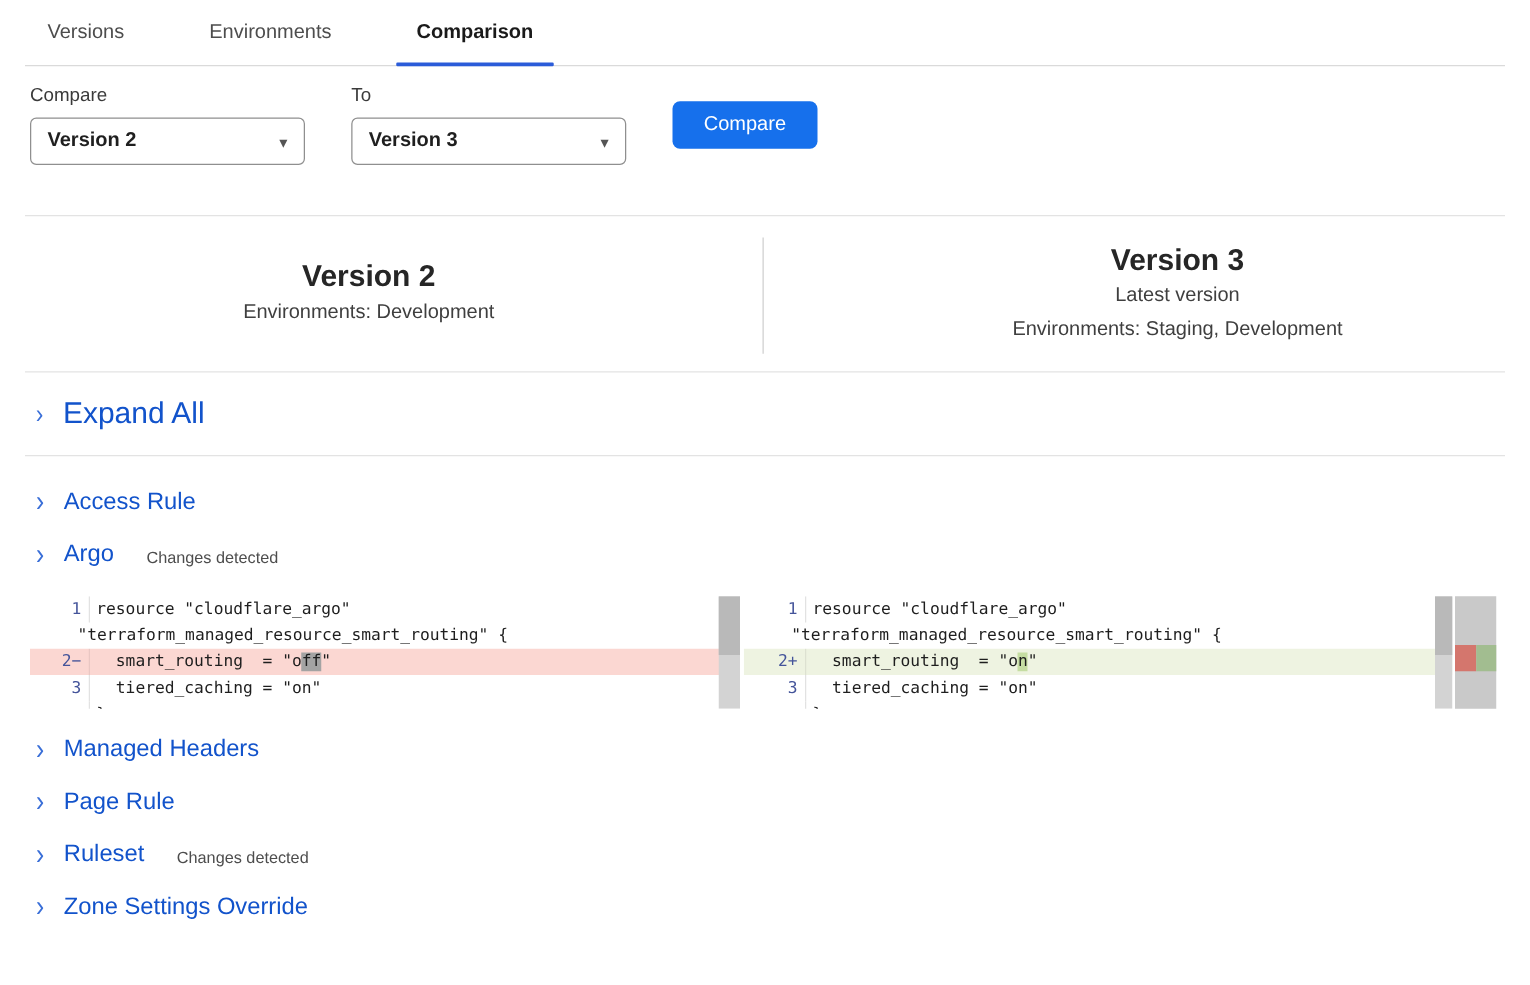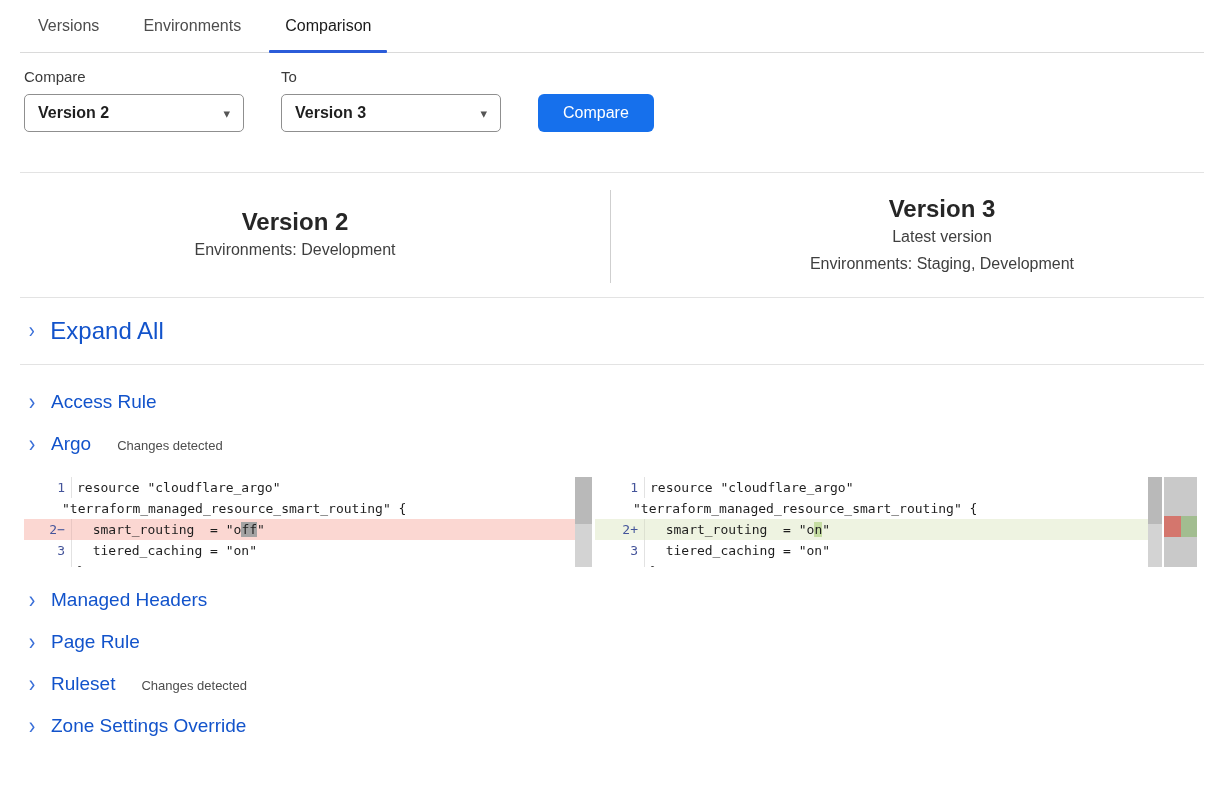--- a/index.html
+++ b/index.html
@@ -1,27 +1,27 @@
 <!DOCTYPE html>
 <html><head>
 <meta charset="utf-8">
 <style>
   * { margin:0; padding:0; box-sizing:border-box; }
   html,body { background:#fff; }
   body { width:1224px; height:788px; font-family:"Liberation Sans", sans-serif; color:#222; overflow:hidden; }
   .page { position:relative; width:1224px; height:788px; background:#fff; }
 
   
-  .tabbar { margin:0 20px; height:53px; border-bottom:1px solid #dadada; display:flex; gap:12px; padding-left:2px; }
+  .tabbar { margin:0 20px; height:53px; border-bottom:1px solid #dadada; display:flex; gap:36px; padding-left:2px; }
   .tab { position:relative; display:flex; align-items:center; padding:0 16px; font-size:16px; color:#4d4d4d; cursor:pointer; }
-  .tab.active { color:#1a1a1a; font-weight:400;align-items:center; }
+  .tab.active { color:#1a1a1a; font-weight:700;align-items:center; }
   .tab.active::after { content:""; position:absolute; left:0; right:0; bottom:-1px; height:3px; background:#2b5cd9; border-radius:1px; }
 
   
-  .controls { display:flex; align-items:flex-end; margin:15px 24px 0; }
+  .controls { display:flex; align-items:center; margin:15px 24px 0; }
   .field { width:220px; }
   .field + .field { margin-left:37px; }
   .field-label { font-size:15px; color:#3a3a3a; margin-bottom:9px; }
   .select { height:38px; border:1px solid #8f8f8f; border-radius:5px; background:#fff; display:flex; align-items:center; justify-content:space-between; padding:0 13px; cursor:pointer; }
   .select .val { font-size:16px; font-weight:700; color:#1f1f1f; }
   .select .caret { font-size:13px; color:#555; }
   .btn-primary { margin-left:37px; height:38px; padding:0 25px; background:#1670ec; border:none; border-radius:6px; color:#fff; font-size:16px; font-family:"Liberation Sans",sans-serif; cursor:pointer; }
 
   
   .cmp-header { position:relative; margin:40px 20px 0; height:126px; border-top:1px solid #e3e3e3; border-bottom:1px solid #e3e3e3; display:flex; }

